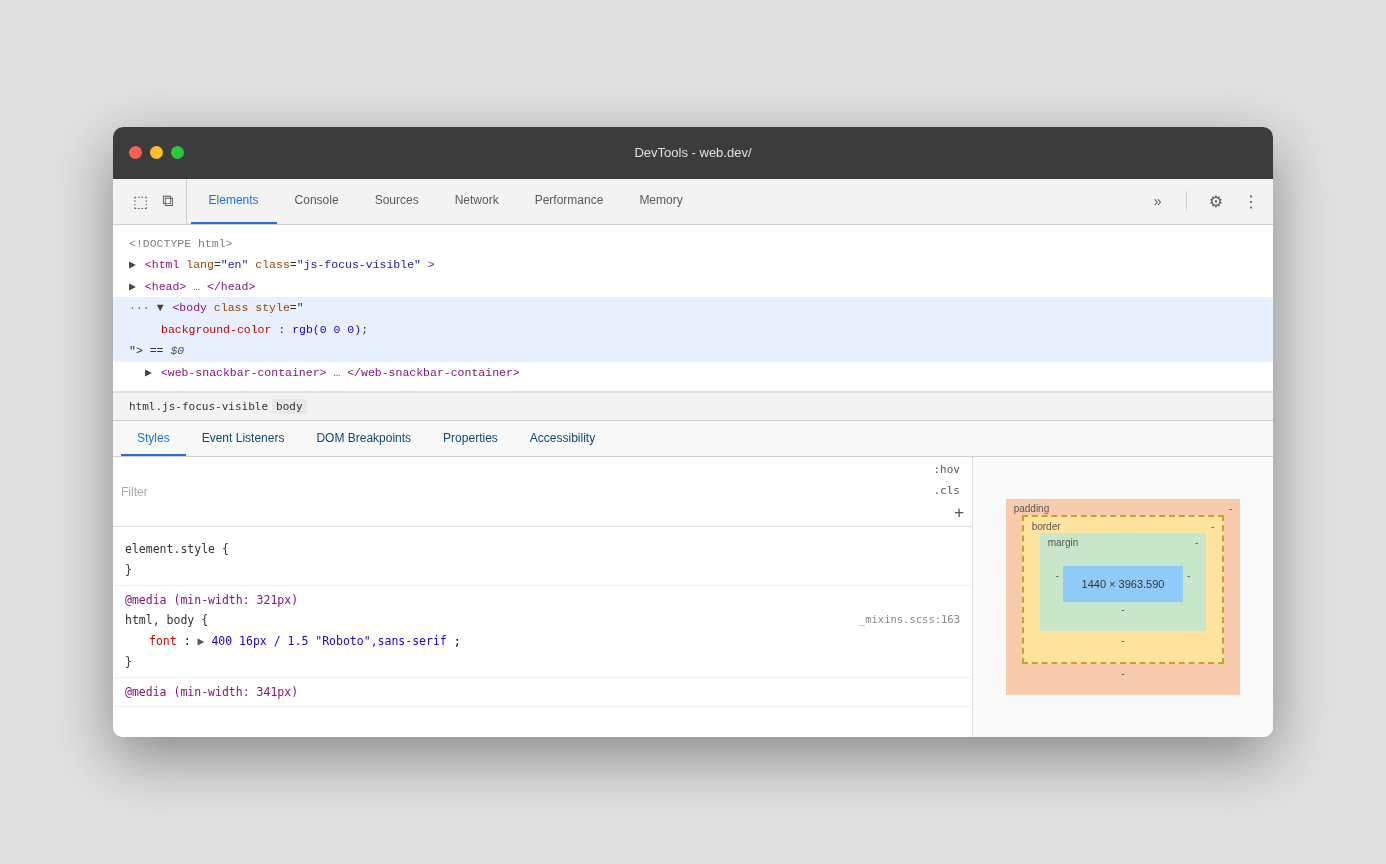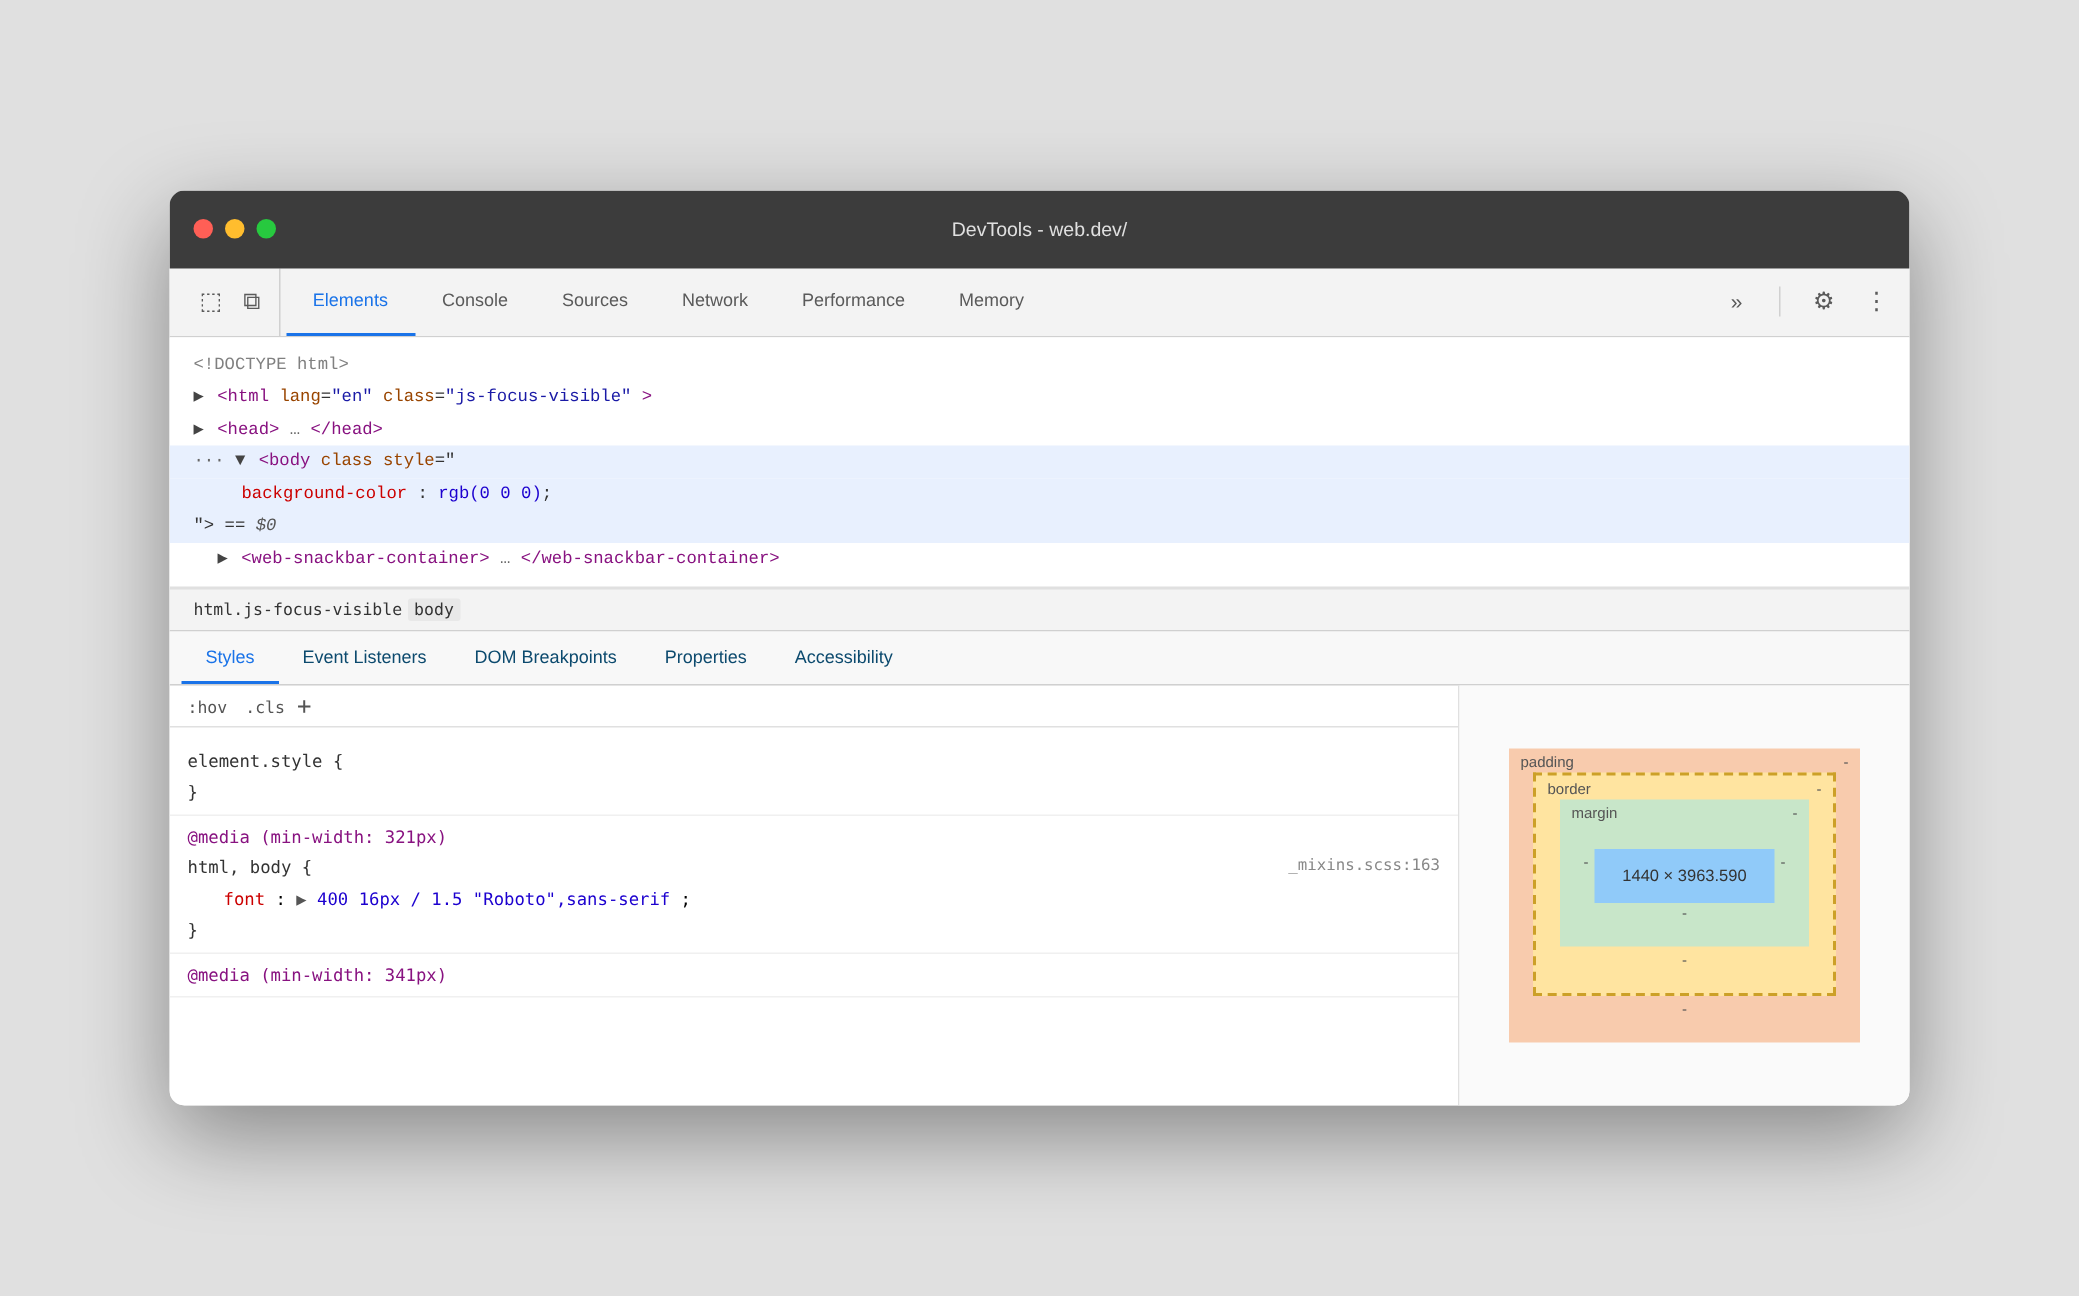--- a/index.html
+++ b/index.html
@@ -240,20 +240,21 @@
       background: transparent;
       font-family: -apple-system, sans-serif;
     }
 
     .filter-input::placeholder { color: #aaa; }
 
     .filter-buttons {
       display: flex;
       align-items: flex-end;
       gap: 4px;
+      flex-direction: column;
     }
 
     .filter-btn {
       font-size: 11px;
       color: #555;
       cursor: pointer;
       padding: 2px 4px;
       border-radius: 2px;
     }
 
@@ -477,20 +478,21 @@
       <div class="sub-tab">
         <span>Accessibility</span>
       </div>
     </div>
 
     <div class="styles-content">
 
       <div class="css-panel">
 
         <div class="filter-bar">
+          <input type="text" class="filter-input" placeholder="Filter" style="">
           <div class="filter-buttons">
             <span class="filter-btn">:hov</span>
             <span class="filter-btn">.cls</span>
             <span class="filter-plus">+</span>
           </div>
         </div>
 
         <div class="css-rules">
 
           <div class="css-rule">

